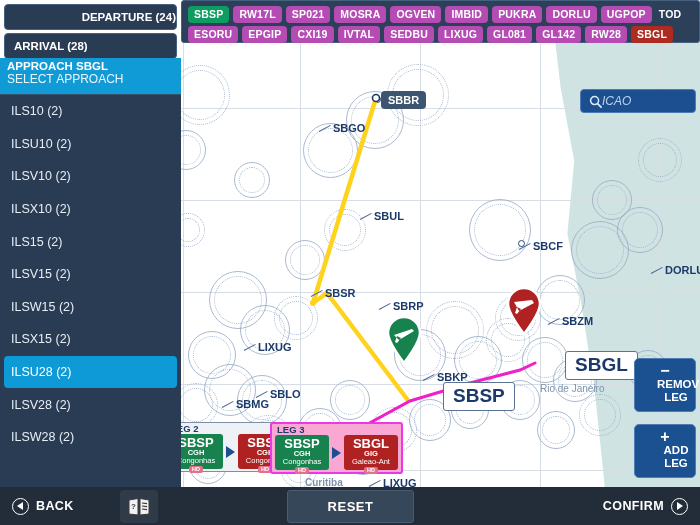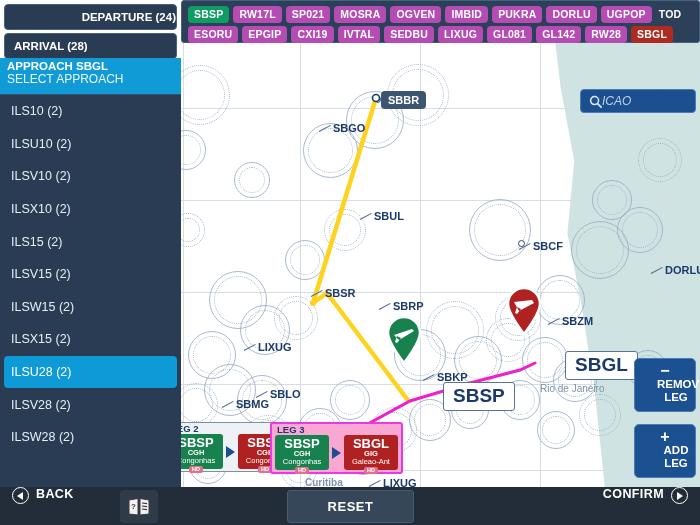--- a/index.html
+++ b/index.html
@@ -90,21 +90,21 @@
   .sidebtn .t{line-height:13px;display:block;margin-left:22px;}
 
   
   .search{position:absolute;left:580px;top:89px;width:116px;height:24px;background:#1b4f8f;
     border:1px solid #4f7bb5;border-radius:4px;display:flex;align-items:center;
     padding-left:8px;box-sizing:border-box;}
   .search .ph{color:#bcd3ef;font-size:12px;font-style:italic;}
 
   
   .bottom{position:absolute;left:0;top:487px;width:700px;height:38px;background:#232d3a;}
-  .bb-item{position:absolute;top:0;height:38px;display:flex;align-items:flex-start;color:#fff;
+  .bb-item{position:absolute;top:0;height:38px;display:flex;align-items:center;color:#fff;
     font-weight:bold;font-size:12.5px;letter-spacing:.4px;gap:7px;}
   .circ{width:17px;height:17px;border:1.5px solid #fff;border-radius:50%;
     display:flex;align-items:center;justify-content:center;box-sizing:border-box;}
   .circ span{width:0;height:0;border-top:4px solid transparent;border-bottom:4px solid transparent;}
   .circ.l span{border-right:6px solid #fff;margin-right:1px;}
   .circ.r span{border-left:6px solid #fff;margin-left:1px;}
   .bookbtn{position:absolute;left:120px;top:490px;width:38px;height:33px;background:#303b49;
     border-radius:4px;display:flex;align-items:center;justify-content:center;}
   .resetbtn{position:absolute;left:287px;top:490px;width:127px;height:33px;background:#37475a;
     border:1px solid #4a5c72;border-radius:3px;color:#fff;font-weight:bold;font-size:13px;

